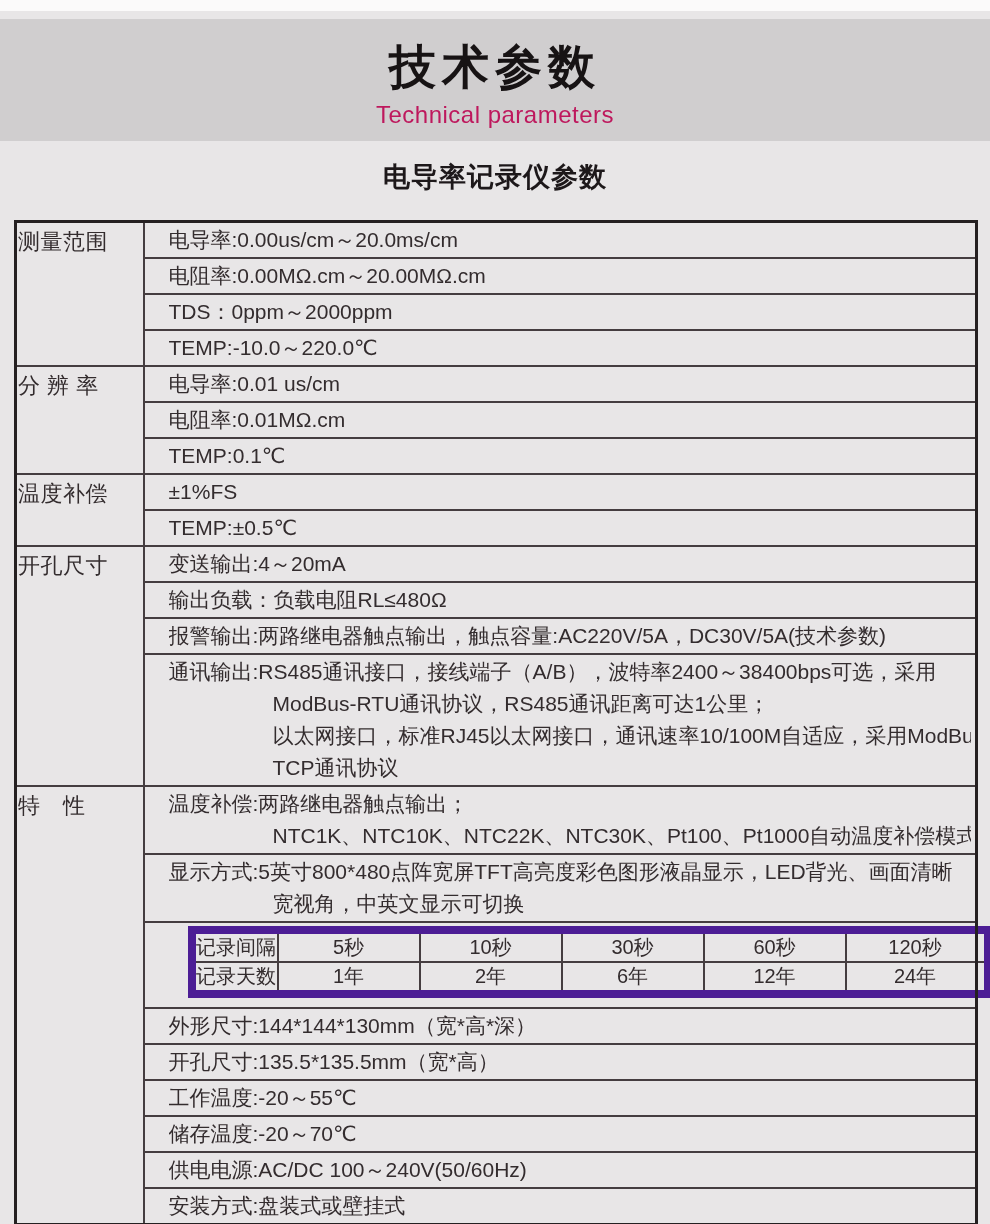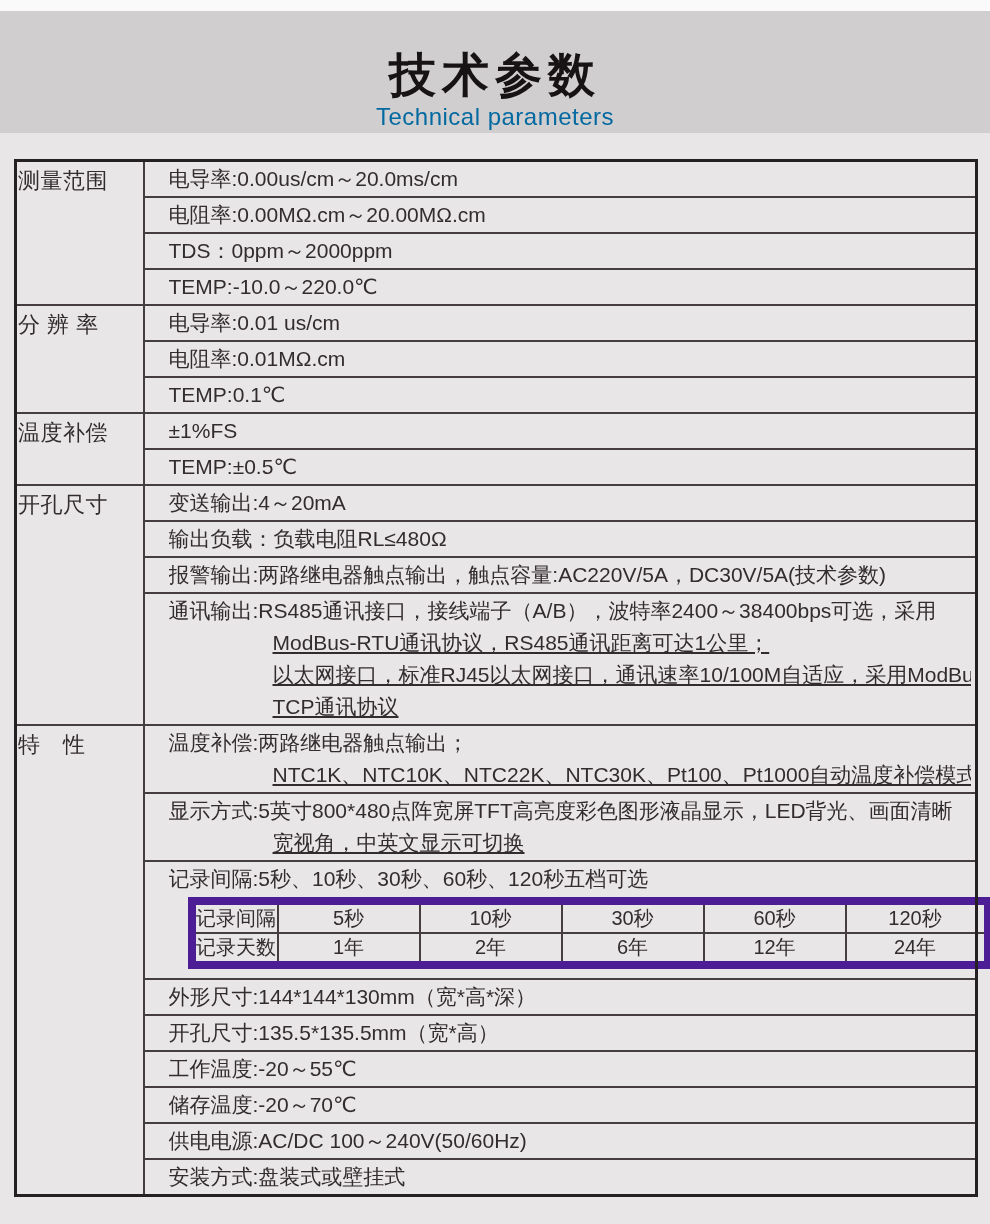--- a/index.html
+++ b/index.html
@@ -8,26 +8,26 @@
     background:#e8e6e7;
     color:#332c2e;
     font-family:"Liberation Sans","DejaVu Sans",sans-serif;
     overflow:hidden;
   }
   .top-strip{height:11px;background:#fbfafa;}
   .title-band{
     height:122px;background:#d0cecf;text-align:center;
   }
   .title-band h1{
-    margin:0;padding-top:38px;
+    margin:8px;padding-top:22px;
     font-size:47px;font-weight:bold;letter-spacing:6px;
     color:#171314;line-height:52px;
   }
   .title-band .subtitle{
-    font-size:24px;color:#0369a1;letter-spacing:0.5px;line-height:28px;
+    font-size:24px;color:#be185d;letter-spacing:0.5px;line-height:28px;
     margin-top:2px;
   }
   .section-title{
     text-align:center;font-size:27px;font-weight:bold;color:#1d181a;
     margin:20px 0 0 0;line-height:33px;letter-spacing:1px;
   }
   table.spec{
     border-collapse:collapse;table-layout:fixed;
     width:964px;margin:26px 12px 0 14px;
     border:3px solid #252021;
@@ -41,41 +41,42 @@
     padding-top:4px;letter-spacing:0.5px;
   }
   .value-cell{
     border:2px solid #453d40;
     padding:1px 4px 1px 24px;
     vertical-align:top;
   }
   .line{
     font-size:21px;line-height:32px;white-space:nowrap;overflow:hidden;
   }
-  .cont{padding-left:104px;text-decoration:underline;}
+  .cont{padding-left:104px;}
   table.inner{
     border-collapse:collapse;table-layout:fixed;
     width:798px;margin:2px 0 8px 19px;
     border:8px solid #4c1d95;
   }
   table.inner td{
     border:2px solid #453d40;
     height:27px;line-height:27px;padding:0;
     text-align:center;font-size:20px;white-space:nowrap;overflow:hidden;
   }
 </style>
 </head>
 <body>
 
 <div class="page">
   <div class="top-strip"></div>
   <header class="title-band">
     <h1>技术参数</h1>
     <div class="subtitle">Technical parameters</div>
   </header>
+  <h2 class="section-title">电导率记录仪参数</h2>
   <div id="spec-table-host">
       <table class="spec">
         <colgroup>
           <col class="col-label">
           <col>
         </colgroup>
         <tbody>
           <tr>
             <th rowspan="4" class="label-cell">测量范围</th>
             <td class="value-cell">
@@ -156,21 +157,20 @@
             </td>
           </tr>
           <tr>
             <td class="value-cell">
               <div class="line">显示方式:5英寸800*480点阵宽屏TFT高亮度彩色图形液晶显示，LED背光、画面清晰</div>
               <div class="line cont">宽视角，中英文显示可切换</div>
             </td>
           </tr>
           <tr>
             <td class="value-cell">
-              <div class="line">记录间隔:5秒、10秒、30秒、60秒、120秒五档可选</div>
               <table class="inner">
                 <colgroup>
                   <col style="width: 86px;">
                   <col style="width: 142px;">
                   <col style="width: 142px;">
                   <col style="width: 142px;">
                   <col style="width: 142px;">
                   <col style="width: 142px;">
                 </colgroup>
                 <tbody>

